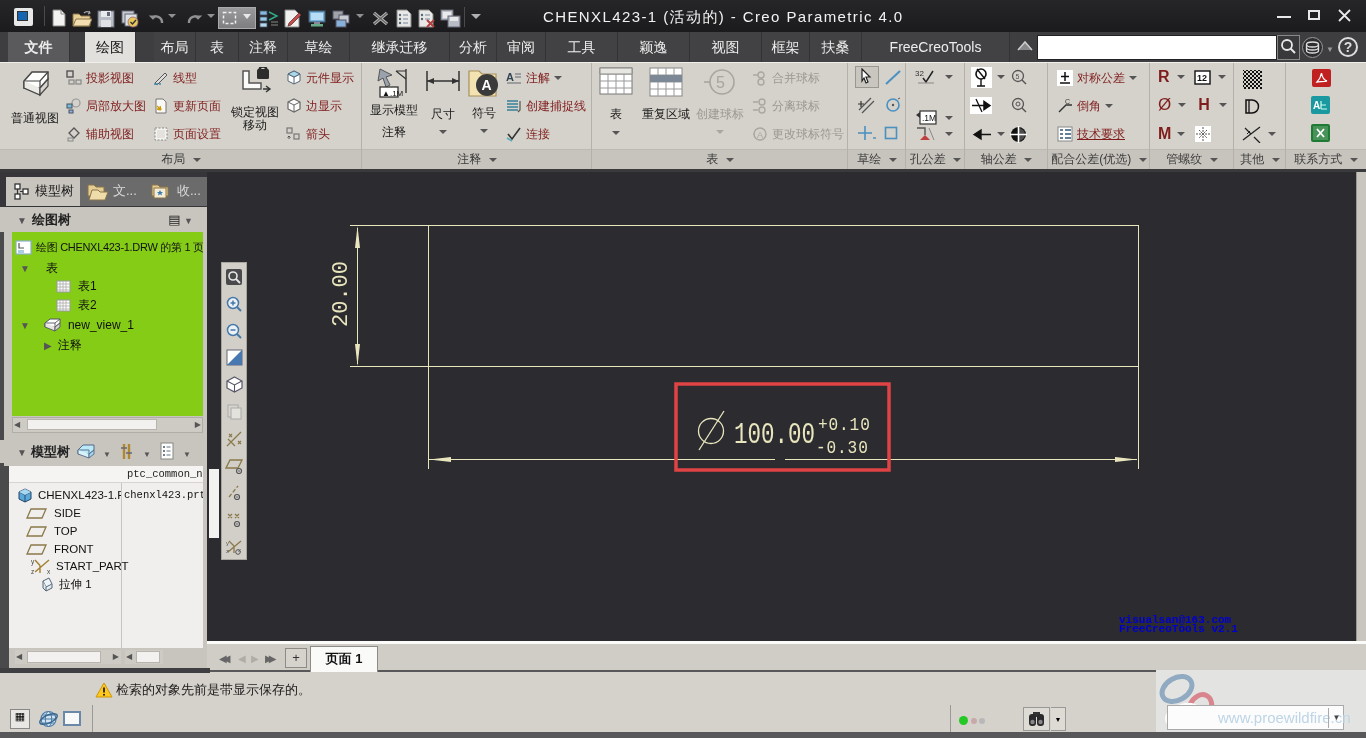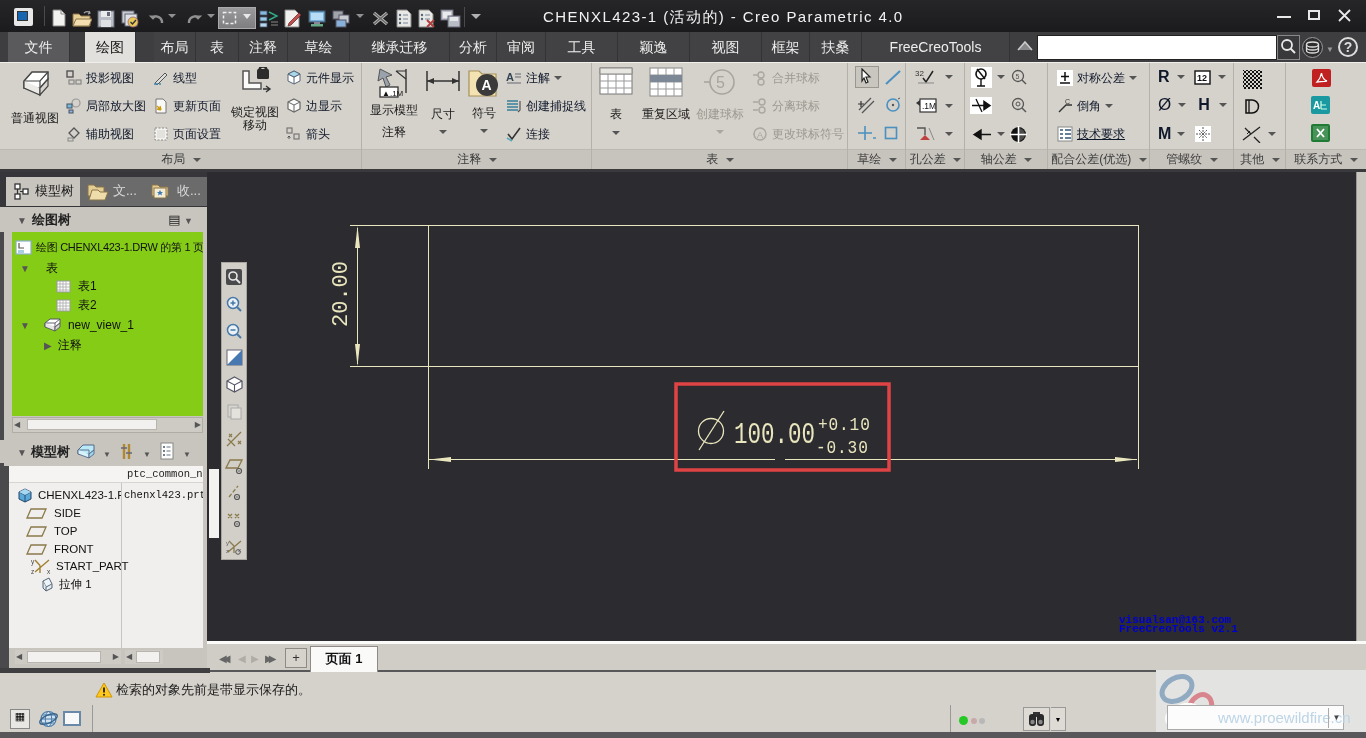--- a/index.html
+++ b/index.html
@@ -4,30 +4,30 @@
 <style>
 *{margin:0;padding:0;box-sizing:border-box;}
 html,body{width:1366px;height:738px;overflow:hidden;background:#555;font-family:"Liberation Sans",sans-serif;}
 #app{position:absolute;left:0;top:0;width:1366px;height:738px;background:#d5d2cb;}
 
 #titlebar{position:absolute;left:0;top:0;width:1366px;height:32px;background:linear-gradient(#262628,#1b1b1d);color:#ececec;}
 #title-text{position:absolute;left:543px;top:8px;font-size:15px;color:#f2f2f2;letter-spacing:1.4px;}
 
 #tabrow{position:absolute;left:0;top:32px;width:1366px;height:30px;background:#3e3e40;}
 .rtab{position:absolute;top:0;height:30px;color:#ededed;font-size:14px;text-align:center;line-height:30px;background:#424244;border-right:1px solid #333335;}
-.rtab.file{background:#5a5a5c;}
+.rtab.file{background:#5a5a5c;font-weight:bold;}
 .rtab.sel{background:#e2e0dc;color:#141414;}
 
 #ribbon{position:absolute;left:0;top:62px;width:1366px;height:110px;background:#d5d2cb;border-top:1px solid #f0efec;}
 .rgroup{position:absolute;top:0;height:106px;border-right:1px solid #b4b1aa;}
 .rlabelstrip{position:absolute;left:0;top:86px;width:1366px;height:20px;background:#c7c4bd;border-top:1px solid #bcb9b2;}
 .rlabel{position:absolute;top:88px;height:17px;font-size:12px;color:#3c3c3c;text-align:center;line-height:17px;width:100%;}
 .bigbtn{position:absolute;top:4px;text-align:center;font-size:12px;color:#1c1c1c;}
 .bigbtn .bicon{display:block;margin:0 auto;}
-.rrow{position:absolute;height:20px;display:flex;align-items:center;font-size:12px;color:#0f172a;white-space:nowrap;}
+.rrow{position:absolute;height:20px;display:flex;align-items:center;font-size:12px;color:#7f1d1d;white-space:nowrap;}
 .rrow .ic{display:inline-block;width:16px;height:16px;margin-right:4px;flex:none;}
 .gray{color:#9b9890;}
 .dd{display:inline-block;width:0;height:0;border-left:4px solid transparent;border-right:4px solid transparent;border-top:4px solid #555;margin-left:4px;vertical-align:middle;}
 .dd.g{border-top-color:#aaa79f;}
 
 #mainarea{position:absolute;left:0;top:172px;width:1366px;height:472px;background:#2b2b30;}
 #leftpanel{position:absolute;left:0;top:0;width:207px;height:496px;background:#c8c5bf;}
 #paneltabsbg{position:absolute;left:0;top:0;width:207px;height:35px;background:#35353a;}
 .pdark1{position:absolute;left:0;top:58px;width:4px;height:438px;background:#4a4a4c;}
 .pdark2{position:absolute;left:0;top:294px;width:9px;height:202px;background:#4a4a4c;}
@@ -394,21 +394,21 @@
       </svg>
 
   <div class="rrow" style="left:915px;top:4px;">
         <svg width="22" height="18" viewBox="0 0 22 18">
           <text x="0" y="8" font-size="8" fill="#333" font-family="Liberation Sans">32</text>
           <path d="M8 10 l3 4 L18 3" fill="none" stroke="#222" stroke-width="1.5"></path>
           <path d="M3 15 h16" stroke="#888" stroke-width="1"></path>
         </svg>
         <span class="dd" style="margin-left:8px;"></span>
       </div>
-  <div class="rrow" style="left:915px;top:33px;align-items:center;">
+  <div class="rrow" style="left:915px;top:45px;align-items:center;">
         <svg width="22" height="16" viewBox="0 0 22 16">
           <path d="M1 5 l4 -3 v6 Z" fill="#333"></path>
           <rect x="5" y="1" width="16" height="13" fill="#fff" stroke="#333" stroke-width="1.2"></rect>
           <text x="7" y="11" font-size="8.5" fill="#111" font-family="Liberation Sans">.1M</text>
         </svg>
         <span class="dd" style="margin-left:8px;"></span>
       </div>
   <div class="rrow" style="left:915px;top:61px;">
         <svg width="22" height="18" viewBox="0 0 22 18">
           <path d="M2 3 h8 v7" fill="none" stroke="#555" stroke-width="1.4"></path>

